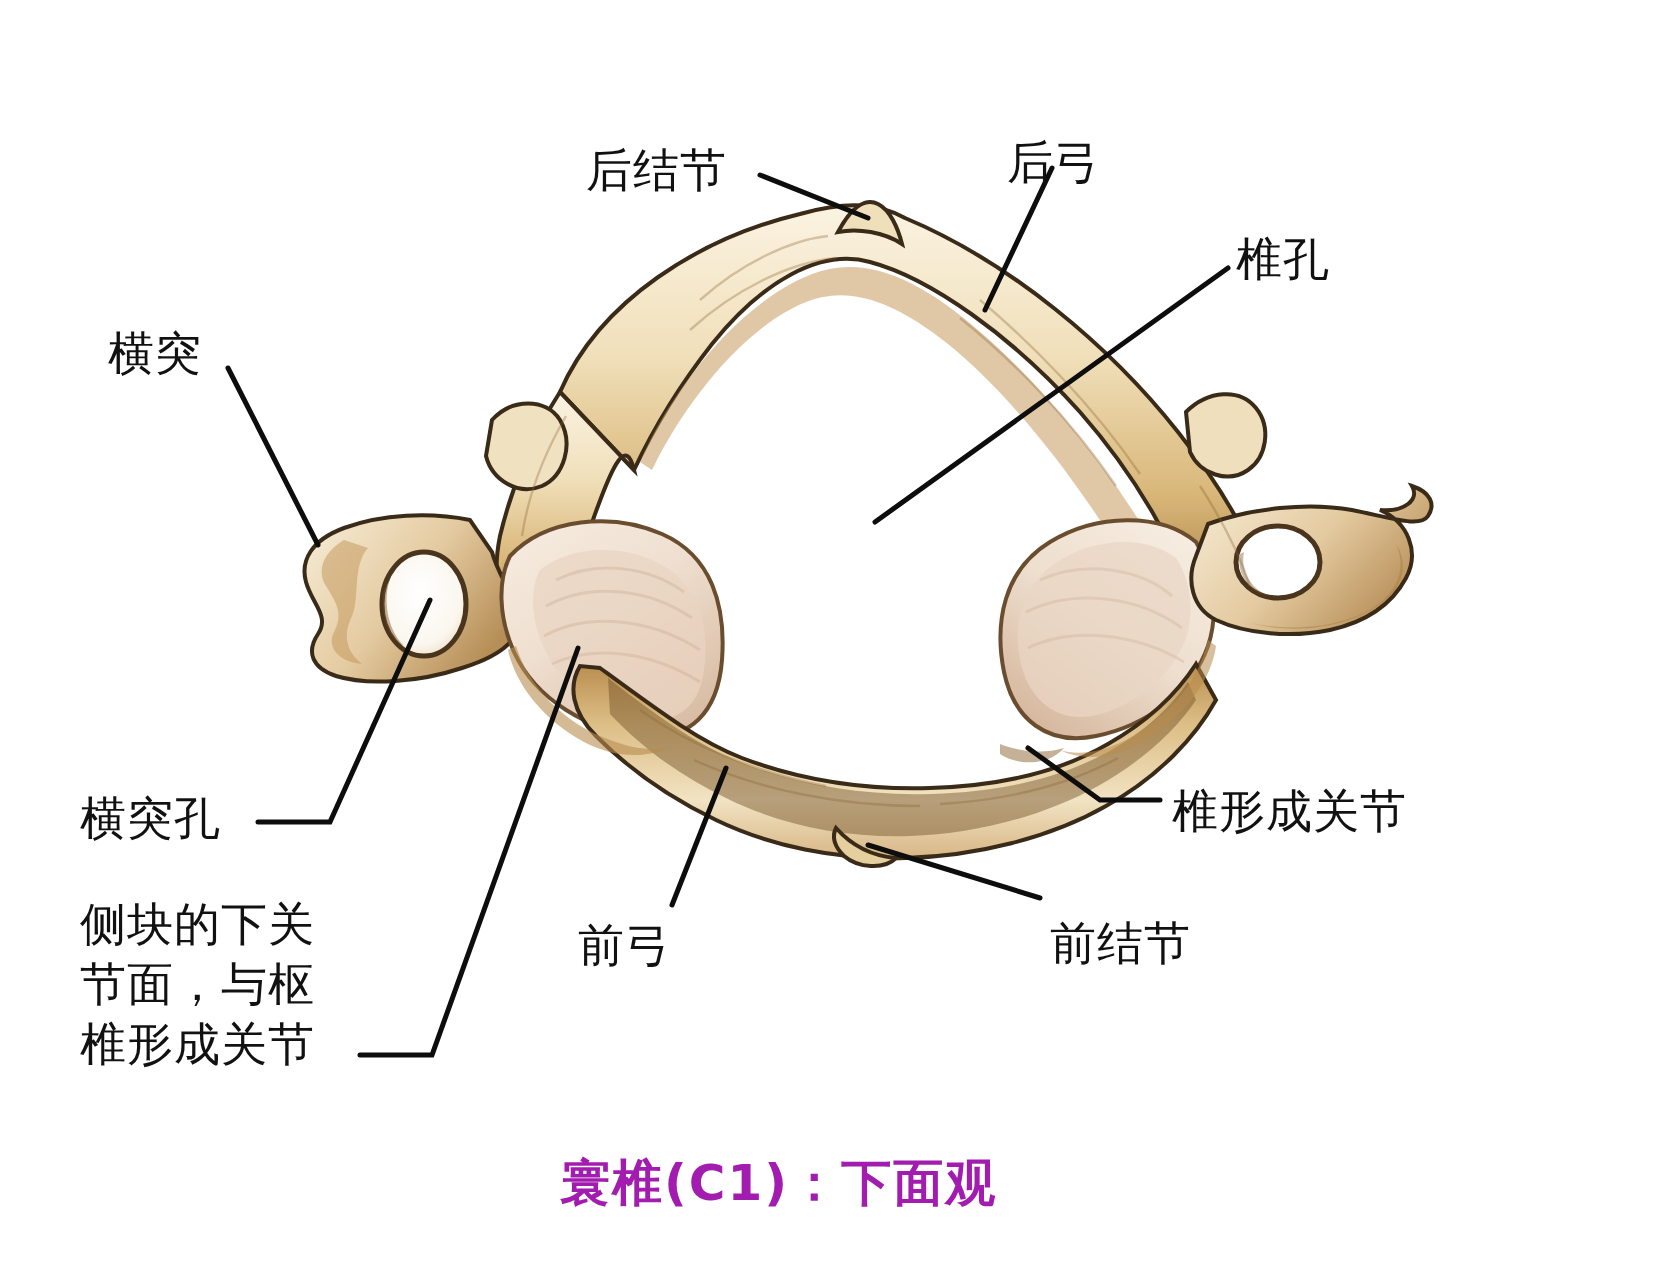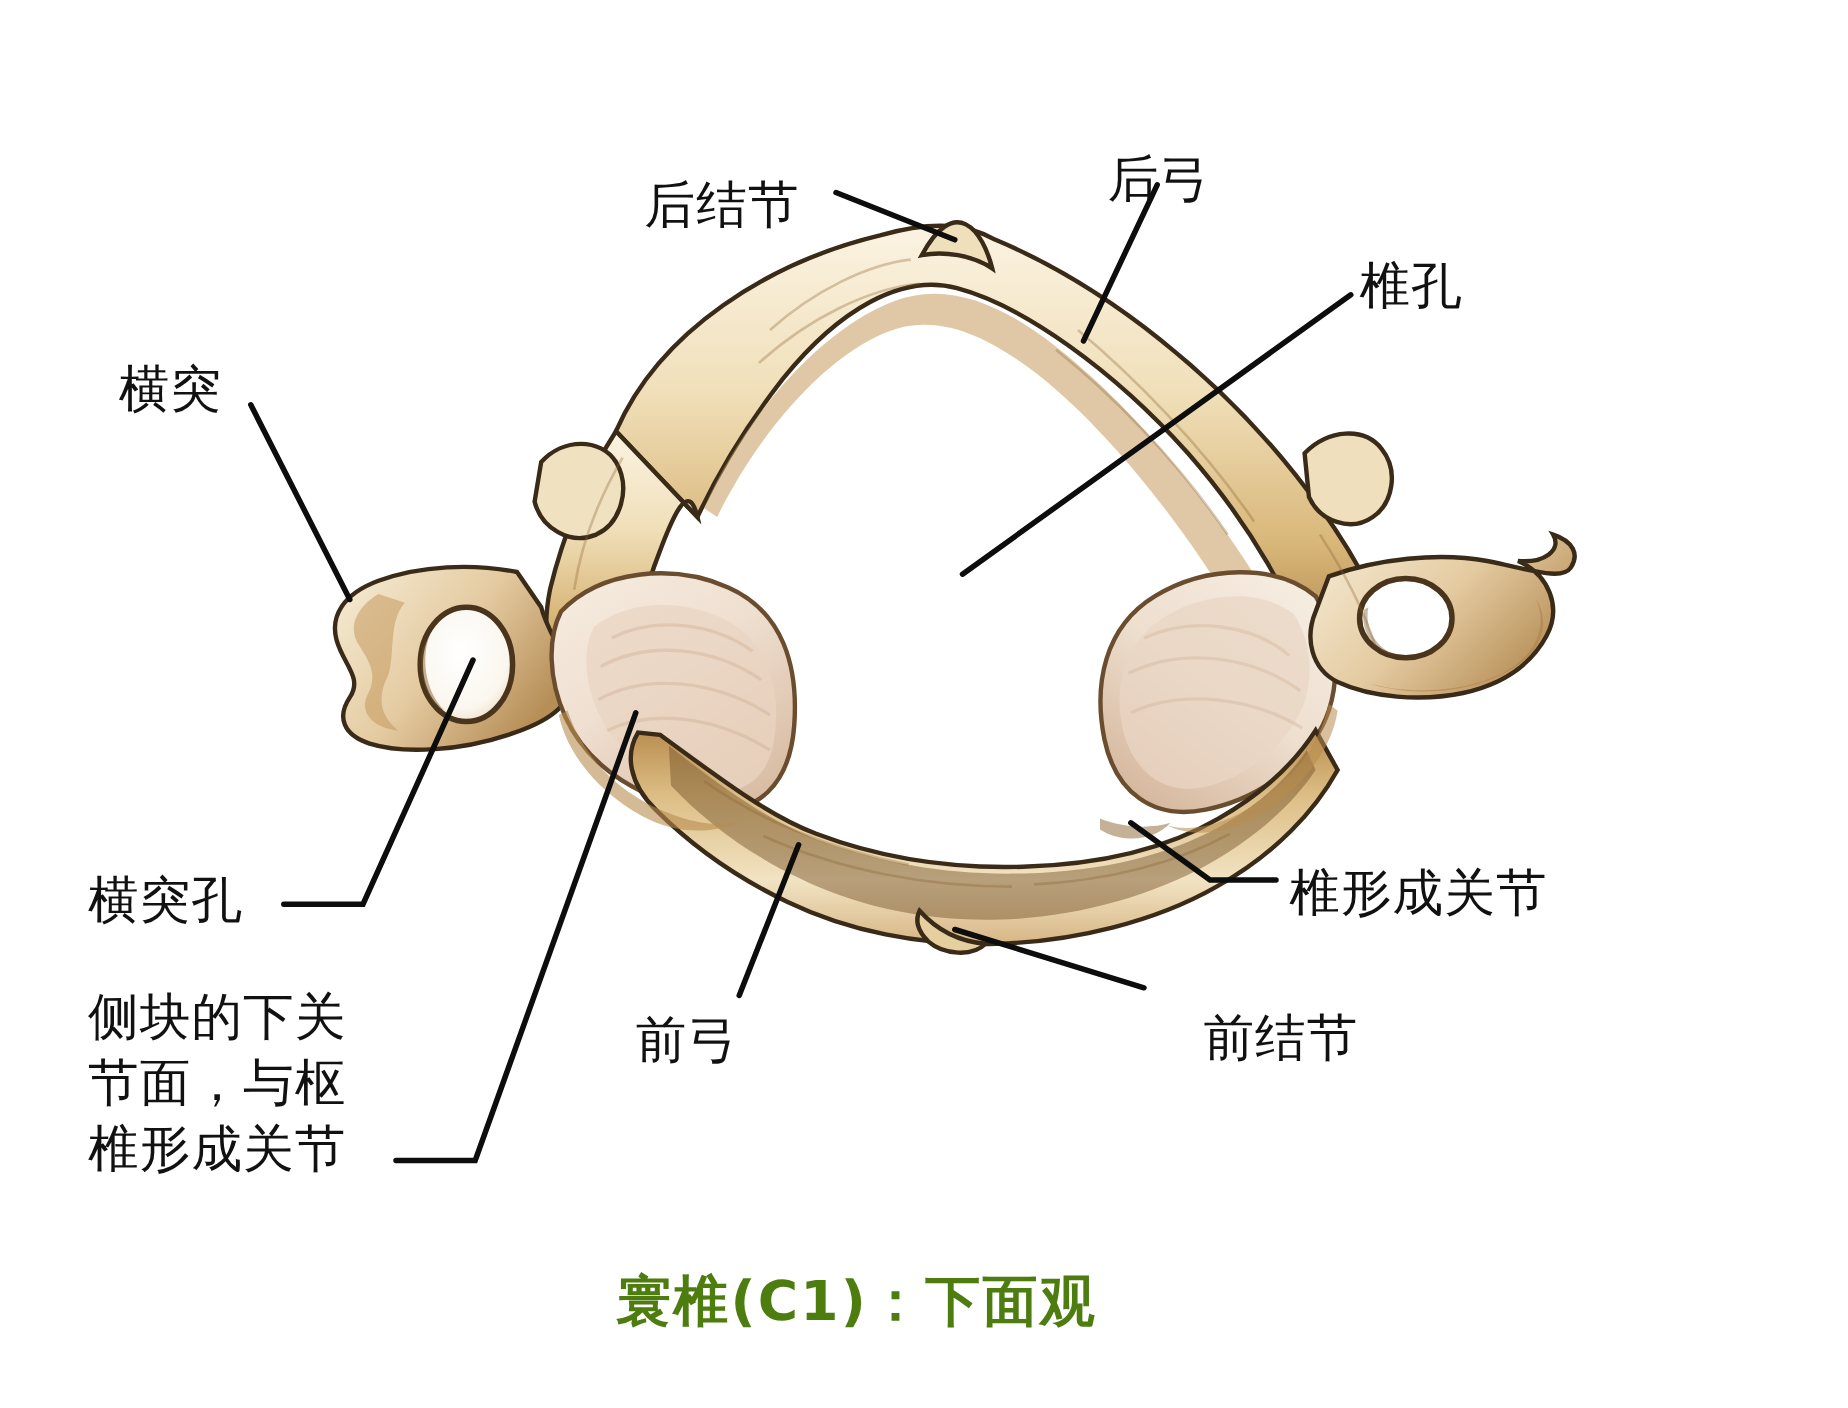--- a/index.html
+++ b/index.html
@@ -31,34 +31,34 @@
     letter-spacing: 1px;
     white-space: pre;
     font-weight: 500;
   }
   .label.multiline {
     white-space: pre-line;
     line-height: 1.30;
   }
   .caption {
     position: absolute;
-    color: #4d7c0f;
+    color: #a21caf;
     font-size: 50px;
     letter-spacing: 2px;
     font-weight: 600;
     white-space: pre;
   }
   .lbl-hengtu      { left: 108px; top: 325px; }
-  .lbl-houjieji    { left: 586px; top: 142px; margin-top: 16px; }
+  .lbl-houjieji    { left: 586px; top: 142px; }
   .lbl-hougong     { left: 1007px; top: 98px; margin-top: 36px; }
   .lbl-zhuikong    { left: 1236px; top: 231px; }
   .lbl-hengtukong  { left: 80px;  top: 790px; font-family: Liberation Serif, serif; }
   .lbl-cekuai      { left: 80px;  top: 895px; }
   .lbl-qiangong    { left: 578px; top: 917px; }
-  .lbl-qianjieji   { left: 1050px;top: 915px; margin-left: 44px; }
+  .lbl-qianjieji   { left: 1050px;top: 915px; }
   .lbl-chitu       { left: 1172px;top: 783px; }
   .cap-main        { left: 560px; top: 1150px; }
 </style>
 </head>
 <body>
 
 <div id="page">
 
   <svg id="figure-svg" viewBox="0 0 1680 1280">
     <defs>

